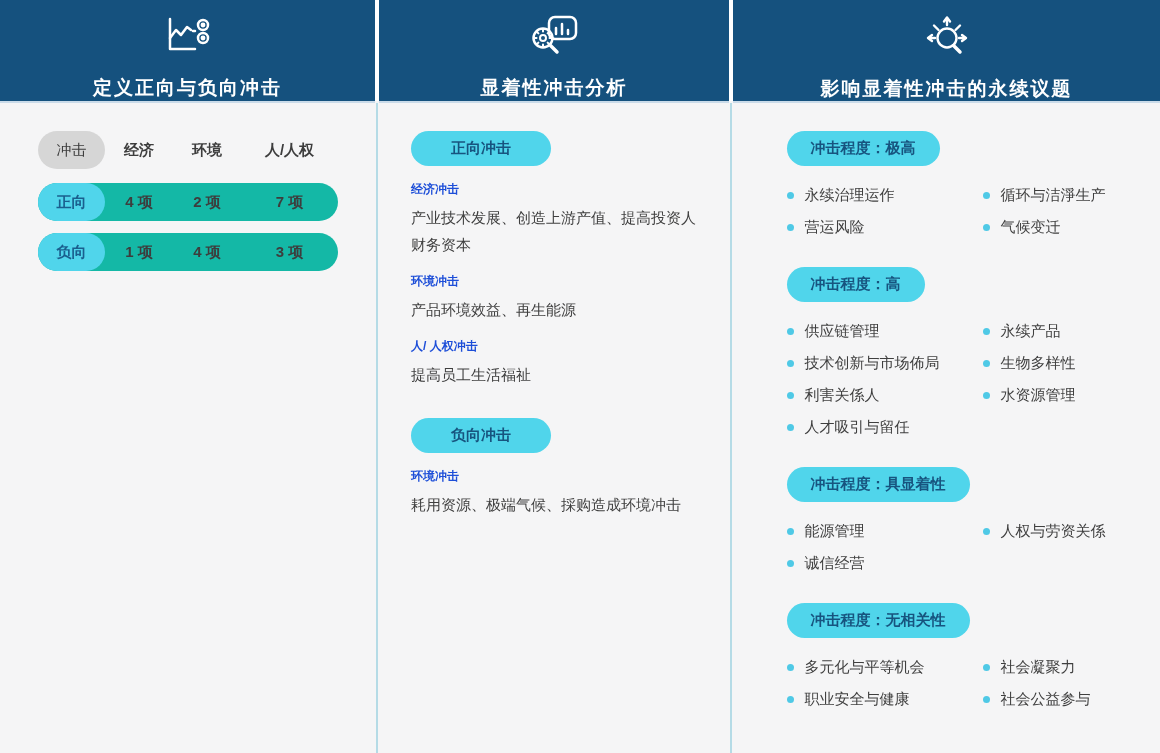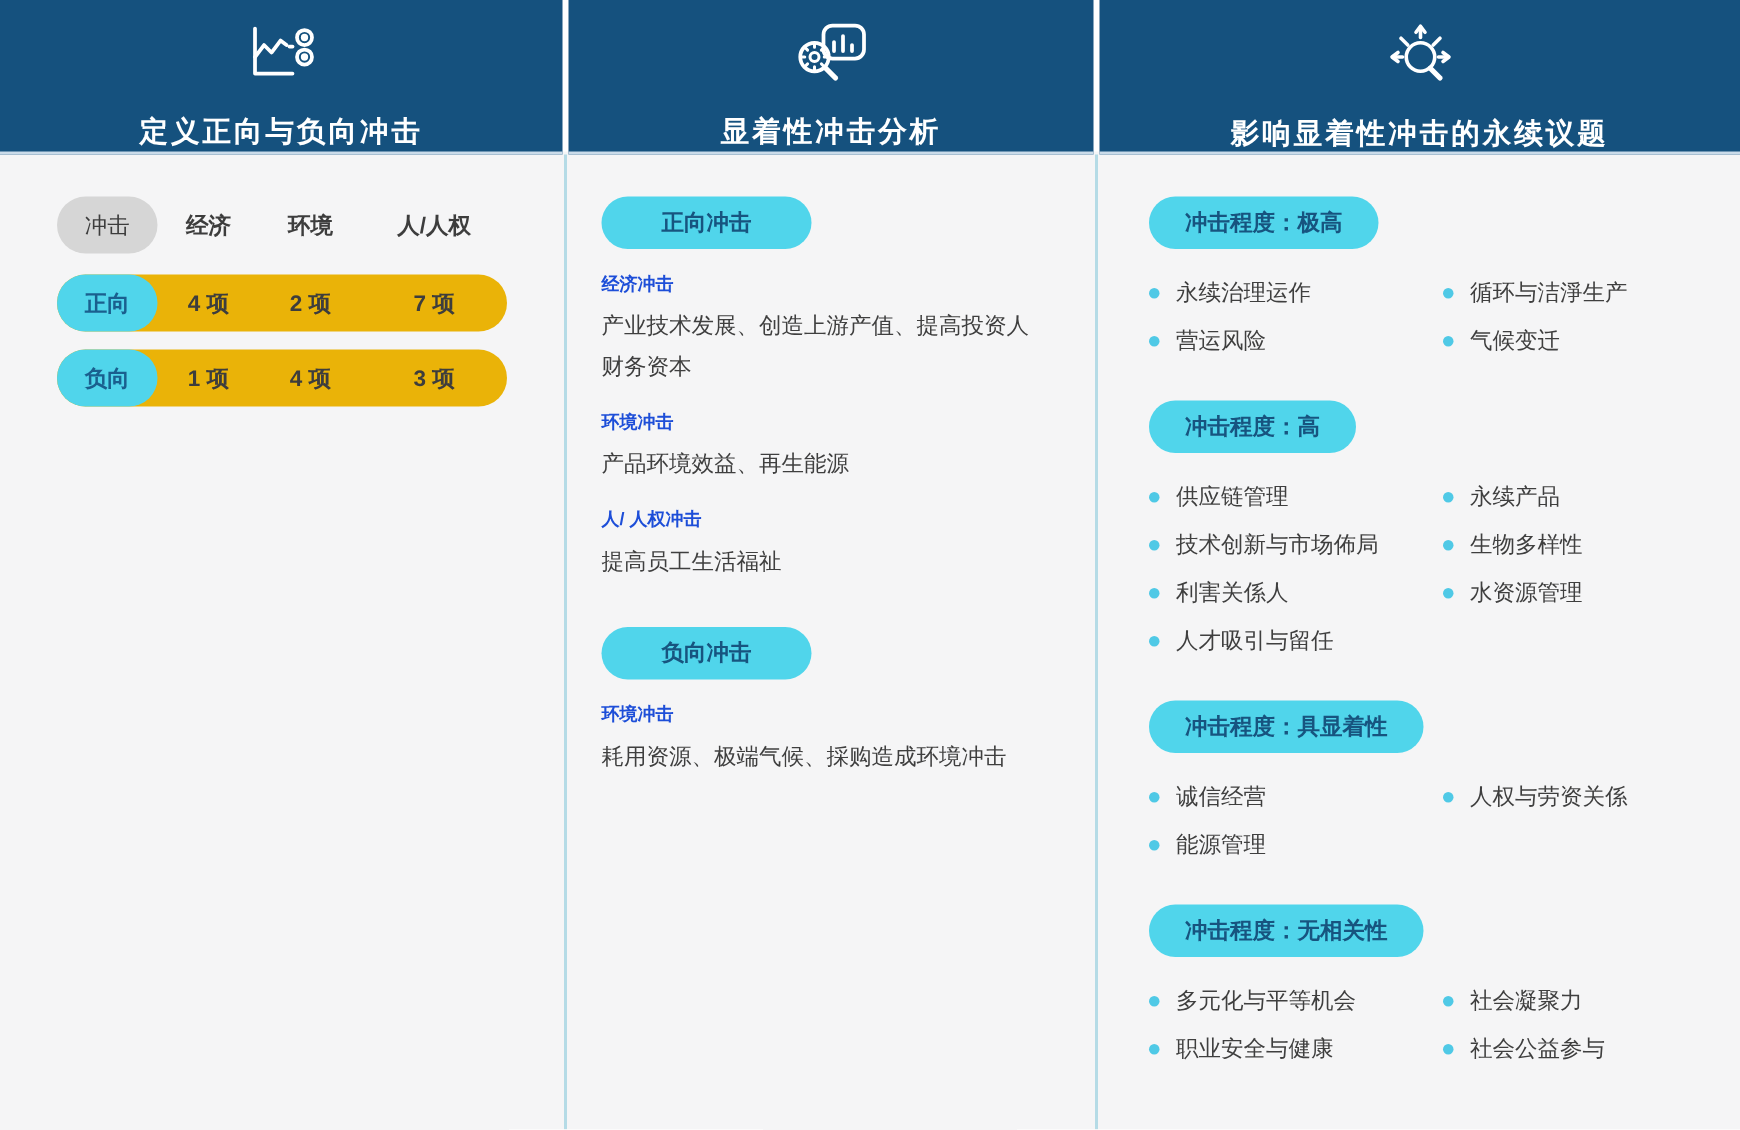--- a/index.html
+++ b/index.html
@@ -40,21 +40,21 @@
     color: #ffffff;
     font-size: 19px;
     font-weight: 700;
     letter-spacing: 2px;
     margin-top: 19px;
     white-space: nowrap;
   }
   
   .cols {
     display: flex;
-    gap: 0;
+    gap: 21px;
     height: 650px;
   }
   .col { padding-top: 30px; }
   .col.c1 { width: 375px; padding-left: 38px; }
   .col.c2 { width: 350px; padding-left: 26px; }
   .col.c3 { width: 427px; padding-left: 41px; }
   .vline {
     position: absolute;
     top: 103px;
     bottom: 0;
@@ -67,21 +67,21 @@
   
   .t-head, .t-row {
     display: grid;
     grid-template-columns: 67px 68px 68px 97px;
     align-items: center;
     width: 300px;
     height: 38px;
     margin-bottom: 12px;
   }
   .t-head { margin-bottom: 14px; }
-  .t-row { background: #eab308; border-radius: 19px; }
+  .t-row { background: #14b8a6; border-radius: 19px; }
   .chip {
     display: flex;
     align-items: center;
     justify-content: center;
     height: 38px;
     border-radius: 19px;
     font-size: 15px;
     white-space: nowrap;
   }
   .chip.gray { background: #d6d6d6; color: #3c3c3c; }
@@ -303,25 +303,25 @@
           </div>
         </div>
       </div>
 
       <div class="group">
         <div class="pill">冲击程度：具显着性</div>
         <div class="g-lists">
           <div class="g-list left">
             <div class="b-item">
                 <span class="dot"></span>
+                <span>能源管理</span>
+              </div>
+            <div class="b-item">
+                <span class="dot"></span>
                 <span>诚信经营</span>
-              </div>
-            <div class="b-item">
-                <span class="dot"></span>
-                <span>能源管理</span>
               </div>
           </div>
           <div class="g-list">
             <div class="b-item">
                 <span class="dot"></span>
                 <span>人权与劳资关係</span>
               </div>
           </div>
         </div>
       </div>

